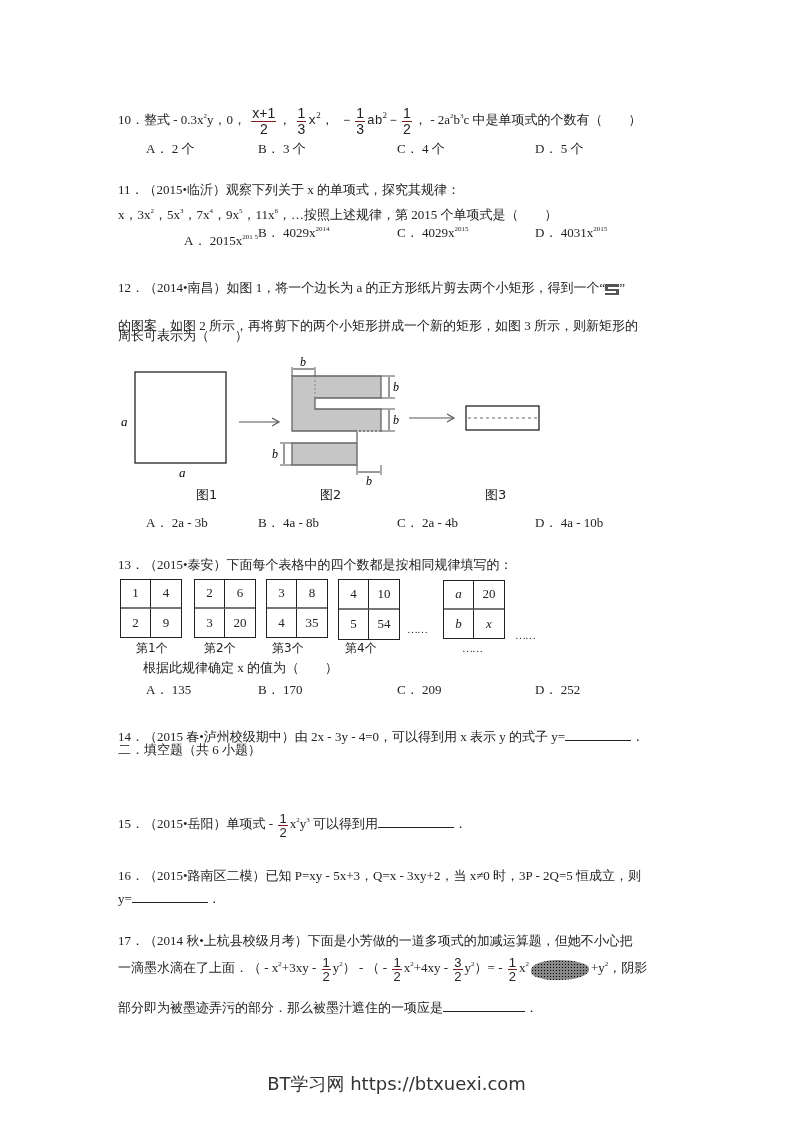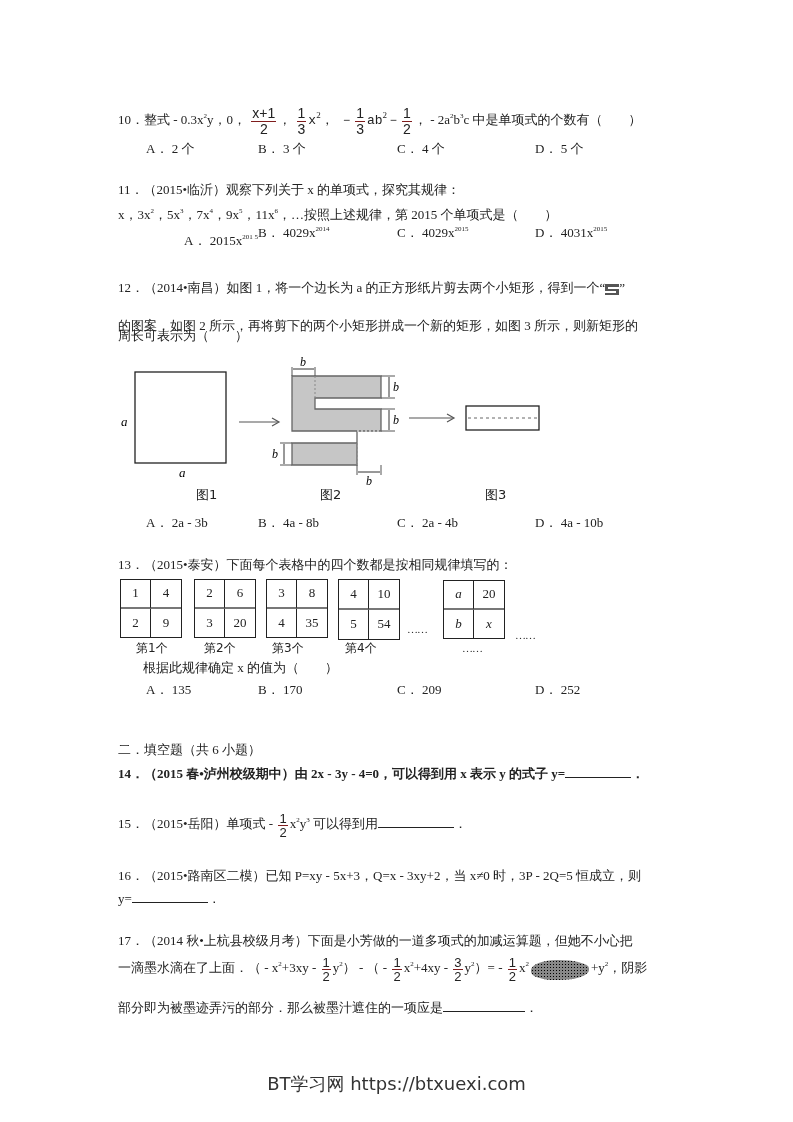--- a/index.html
+++ b/index.html
@@ -150,21 +150,21 @@
 <div class="dots" style="left:462px; top:642px;">……</div>
 
 <div class="line" style="top:660px;margin-left:25px;">根据此规律确定 x 的值为（　　）</div>
 <div class="opt" style="top:681px; left:146px;">A．  135</div>
 <div class="opt" style="top:681px; left:258px;">B．  170</div>
 <div class="opt" style="top:681px; left:397px;">C．  209</div>
 <div class="opt" style="top:681px; left:535px;">D．  252</div>
 
 <div class="line" style="top:742px;">二．填空题（共 6 小题）</div>
 
-<div class="line" style="top:765px;font-weight:bold;"><span>14．（2015 春•泸州校级期中）由 2x - 3y - 4=0，可以得到用 x 表示 y 的式子 y=</span><span class="blank" style="width:66px;"></span><span>．</span></div>
+<div class="line" style="top:728px;"><span>14．（2015 春•泸州校级期中）由 2x - 3y - 4=0，可以得到用 x 表示 y 的式子 y=</span><span class="blank" style="width:66px;"></span><span>．</span></div>
 
 <div class="line" style="top:812px;"><span>15．（2015•岳阳）单项式 - </span><span class="frac small"><span class="num">1</span><span class="den">2</span></span><span>x</span><sup>2</sup><span>y</span><sup>3</sup><span> 可以得到用</span><span class="blank" style="width:76px;"></span><span>．</span></div>
 
 <div class="line" style="top:868px;">16．（2015•路南区二模）已知 P=xy - 5x+3，Q=x - 3xy+2，当 x≠0 时，3P - 2Q=5 恒成立，则</div>
 <div class="line" style="top:890px;"><span>y=</span><span class="blank" style="width:76px;"></span><span>．</span></div>
 
 <div class="line" style="top:933px;">17．（2014 秋•上杭县校级月考）下面是小芳做的一道多项式的加减运算题，但她不小心把</div>
 <div class="line" style="top:956px;">
   <span>一滴墨水滴在了上面．（ - x</span><sup>2</sup><span>+3xy - </span><span class="frac small"><span class="num">1</span><span class="den">2</span></span><span>y</span><sup>2</sup><span>） - （ - </span><span class="frac small"><span class="num">1</span><span class="den">2</span></span><span>x</span><sup>2</sup><span>+4xy - </span><span class="frac small"><span class="num">3</span><span class="den">2</span></span><span>y</span><sup>2</sup><span>）= - </span><span class="frac small"><span class="num">1</span><span class="den">2</span></span><span>x</span><sup>2</sup><span class="ink"></span><span>+y</span><sup>2</sup><span>，阴影</span>
 </div>

